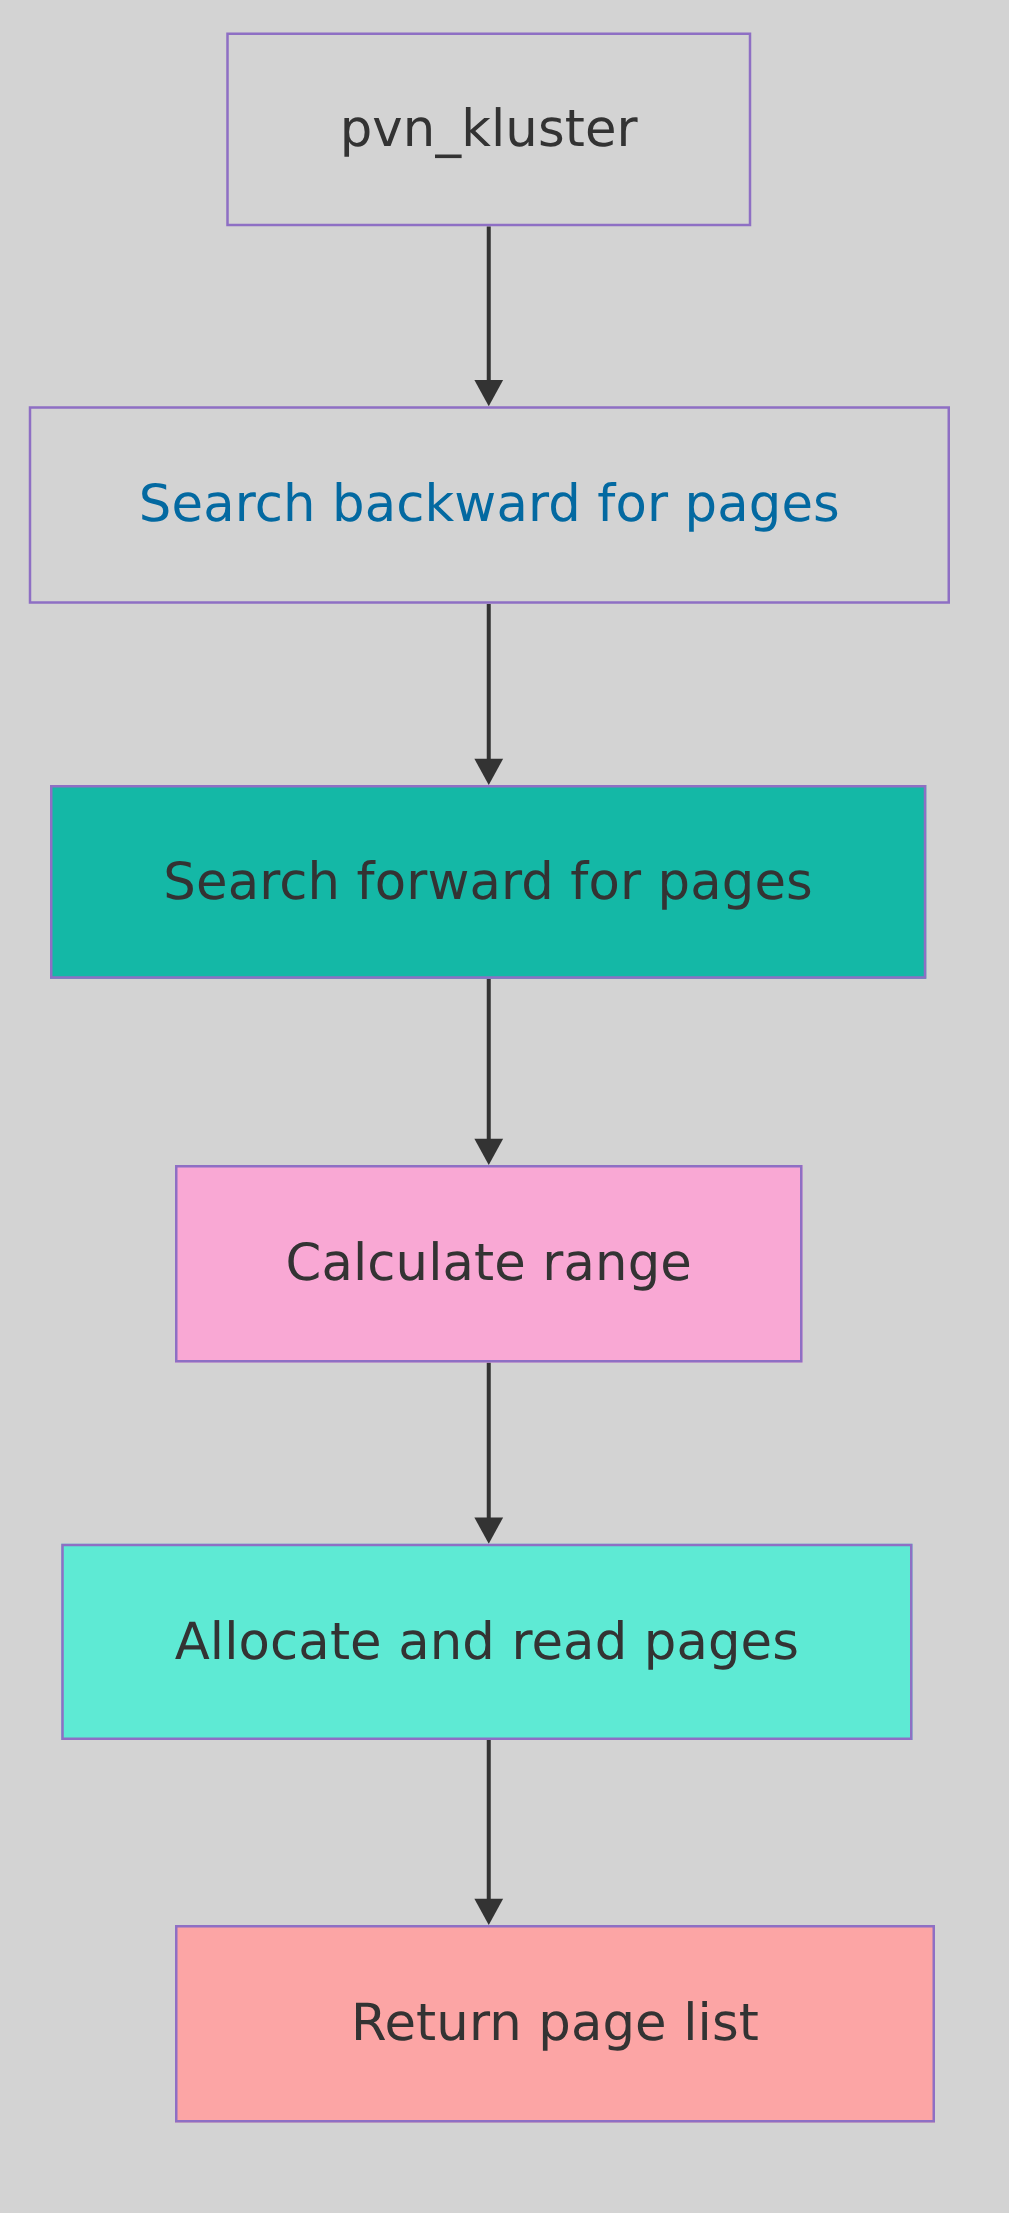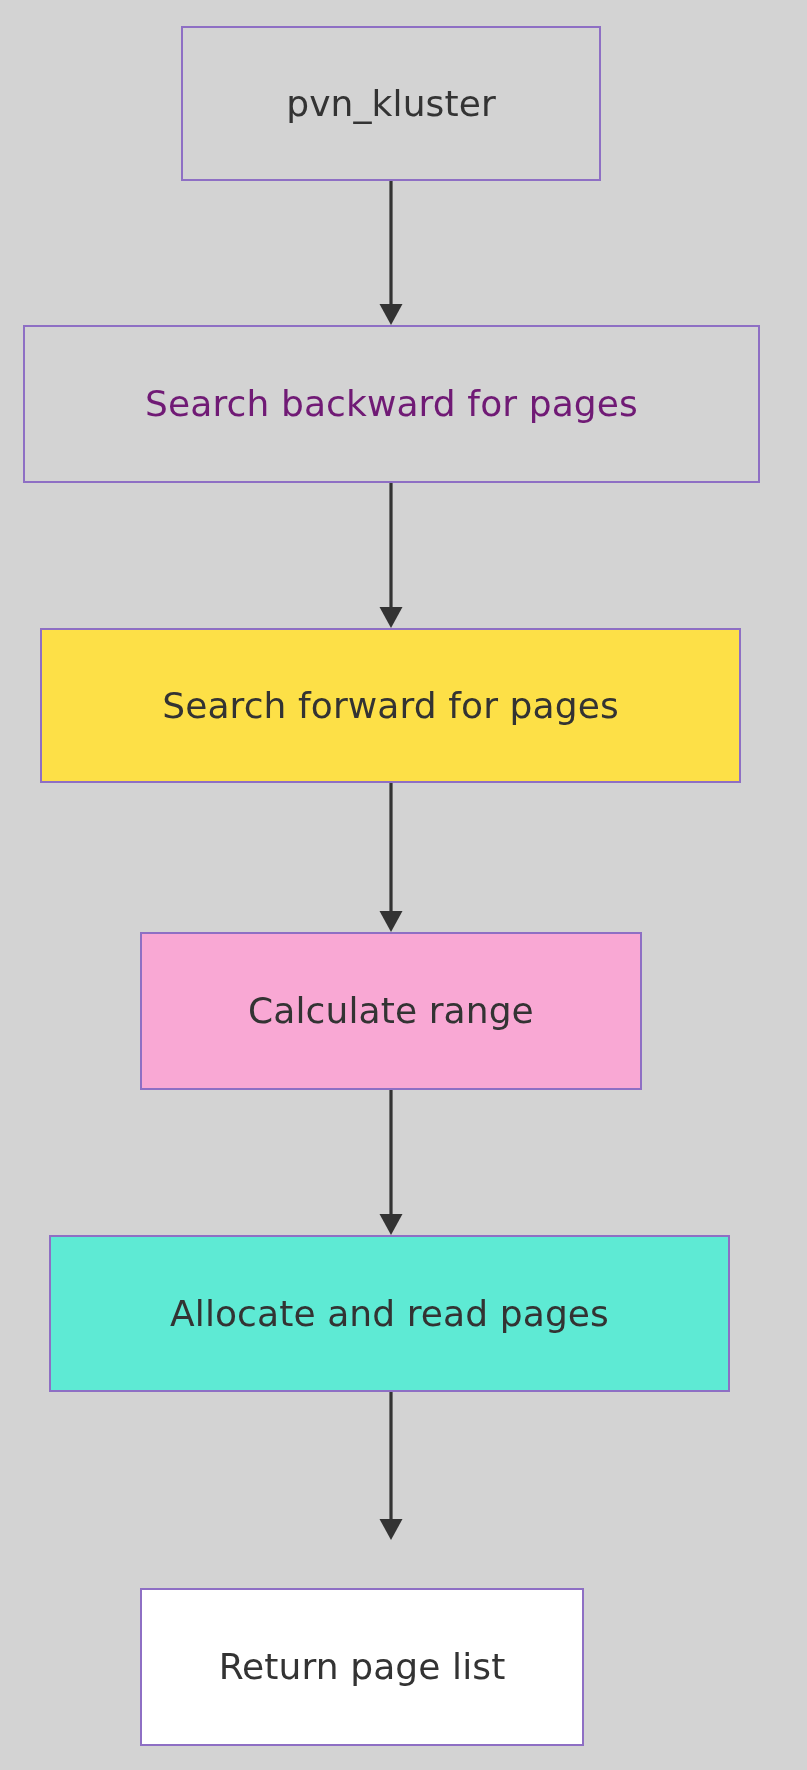--- a/index.html
+++ b/index.html
@@ -24,21 +24,21 @@
     position: absolute;
     box-sizing: border-box;
     background: #d3d3d3;
     border: 2.5px solid #8e6fc4;
     display: flex;
     align-items: center;
     justify-content: center;
   }
   .node-label {
     color: #333333;
-    font-size: 36px;
+    font-size: 41px;
     font-weight: 400;
     line-height: 1.1;
     text-align: center;
     letter-spacing: 0.1px;
     white-space: nowrap;
   }
   .edge-svg {
     position: absolute;
     left: 0;
     top: 0;
@@ -81,28 +81,28 @@
       <g>
         <line class="edge-line" x1="391" y1="1392" x2="391" y2="1522"></line>
         <polygon class="edge-head" points="379.5,1519 402.5,1519 391,1540"></polygon>
       </g>
     </svg>
   <div id="node-layer">
       <div class="node" style="left: 181px; top: 26px; width: 420px; height: 155px; border-color: rgb(142, 111, 196); background: rgb(211, 211, 211);">
         <span class="node-label" style="color: rgb(51, 51, 51);">pvn_kluster</span>
       </div>
       <div class="node" style="left: 23px; top: 325px; width: 737px; height: 158px; border-color: rgb(142, 111, 196); background: rgb(211, 211, 211);">
-        <span class="node-label" style="color: #701a75;">Search backward for pages</span>
+        <span class="node-label" style="color: #0369a1;">Search backward for pages</span>
       </div>
-      <div class="node" style="left: 40px; top: 628px; width: 701px; height: 155px; border-color: rgb(142, 111, 196); background: #fde047;">
+      <div class="node" style="left: 40px; top: 628px; width: 701px; height: 155px; border-color: rgb(142, 111, 196); background: #14b8a6;">
         <span class="node-label" style="color: rgb(51, 51, 51);">Search forward for pages</span>
       </div>
       <div class="node" style="left: 140px; top: 932px; width: 502px; height: 158px; border-color: rgb(142, 111, 196); background: #f9a8d4;">
         <span class="node-label" style="color: rgb(51, 51, 51);">Calculate range</span>
       </div>
       <div class="node" style="left: 49px; top: 1235px; width: 681px; height: 157px; border-color: rgb(142, 111, 196); background: #5eead4;">
         <span class="node-label" style="color: rgb(51, 51, 51);">Allocate and read pages</span>
       </div>
-      <div class="node" style="left: 140px; top: 1540px; width: 444px; height: 158px; border-color: rgb(142, 111, 196); background: #ffffff; margin-top: 48px;">
+      <div class="node" style="left: 140px; top: 1540px; width: 608px; height: 158px; border-color: rgb(142, 111, 196); background: #fca5a5;">
         <span class="node-label" style="color: rgb(51, 51, 51);">Return page list</span>
       </div>
     </div>
 </div>
 
 </body></html>

